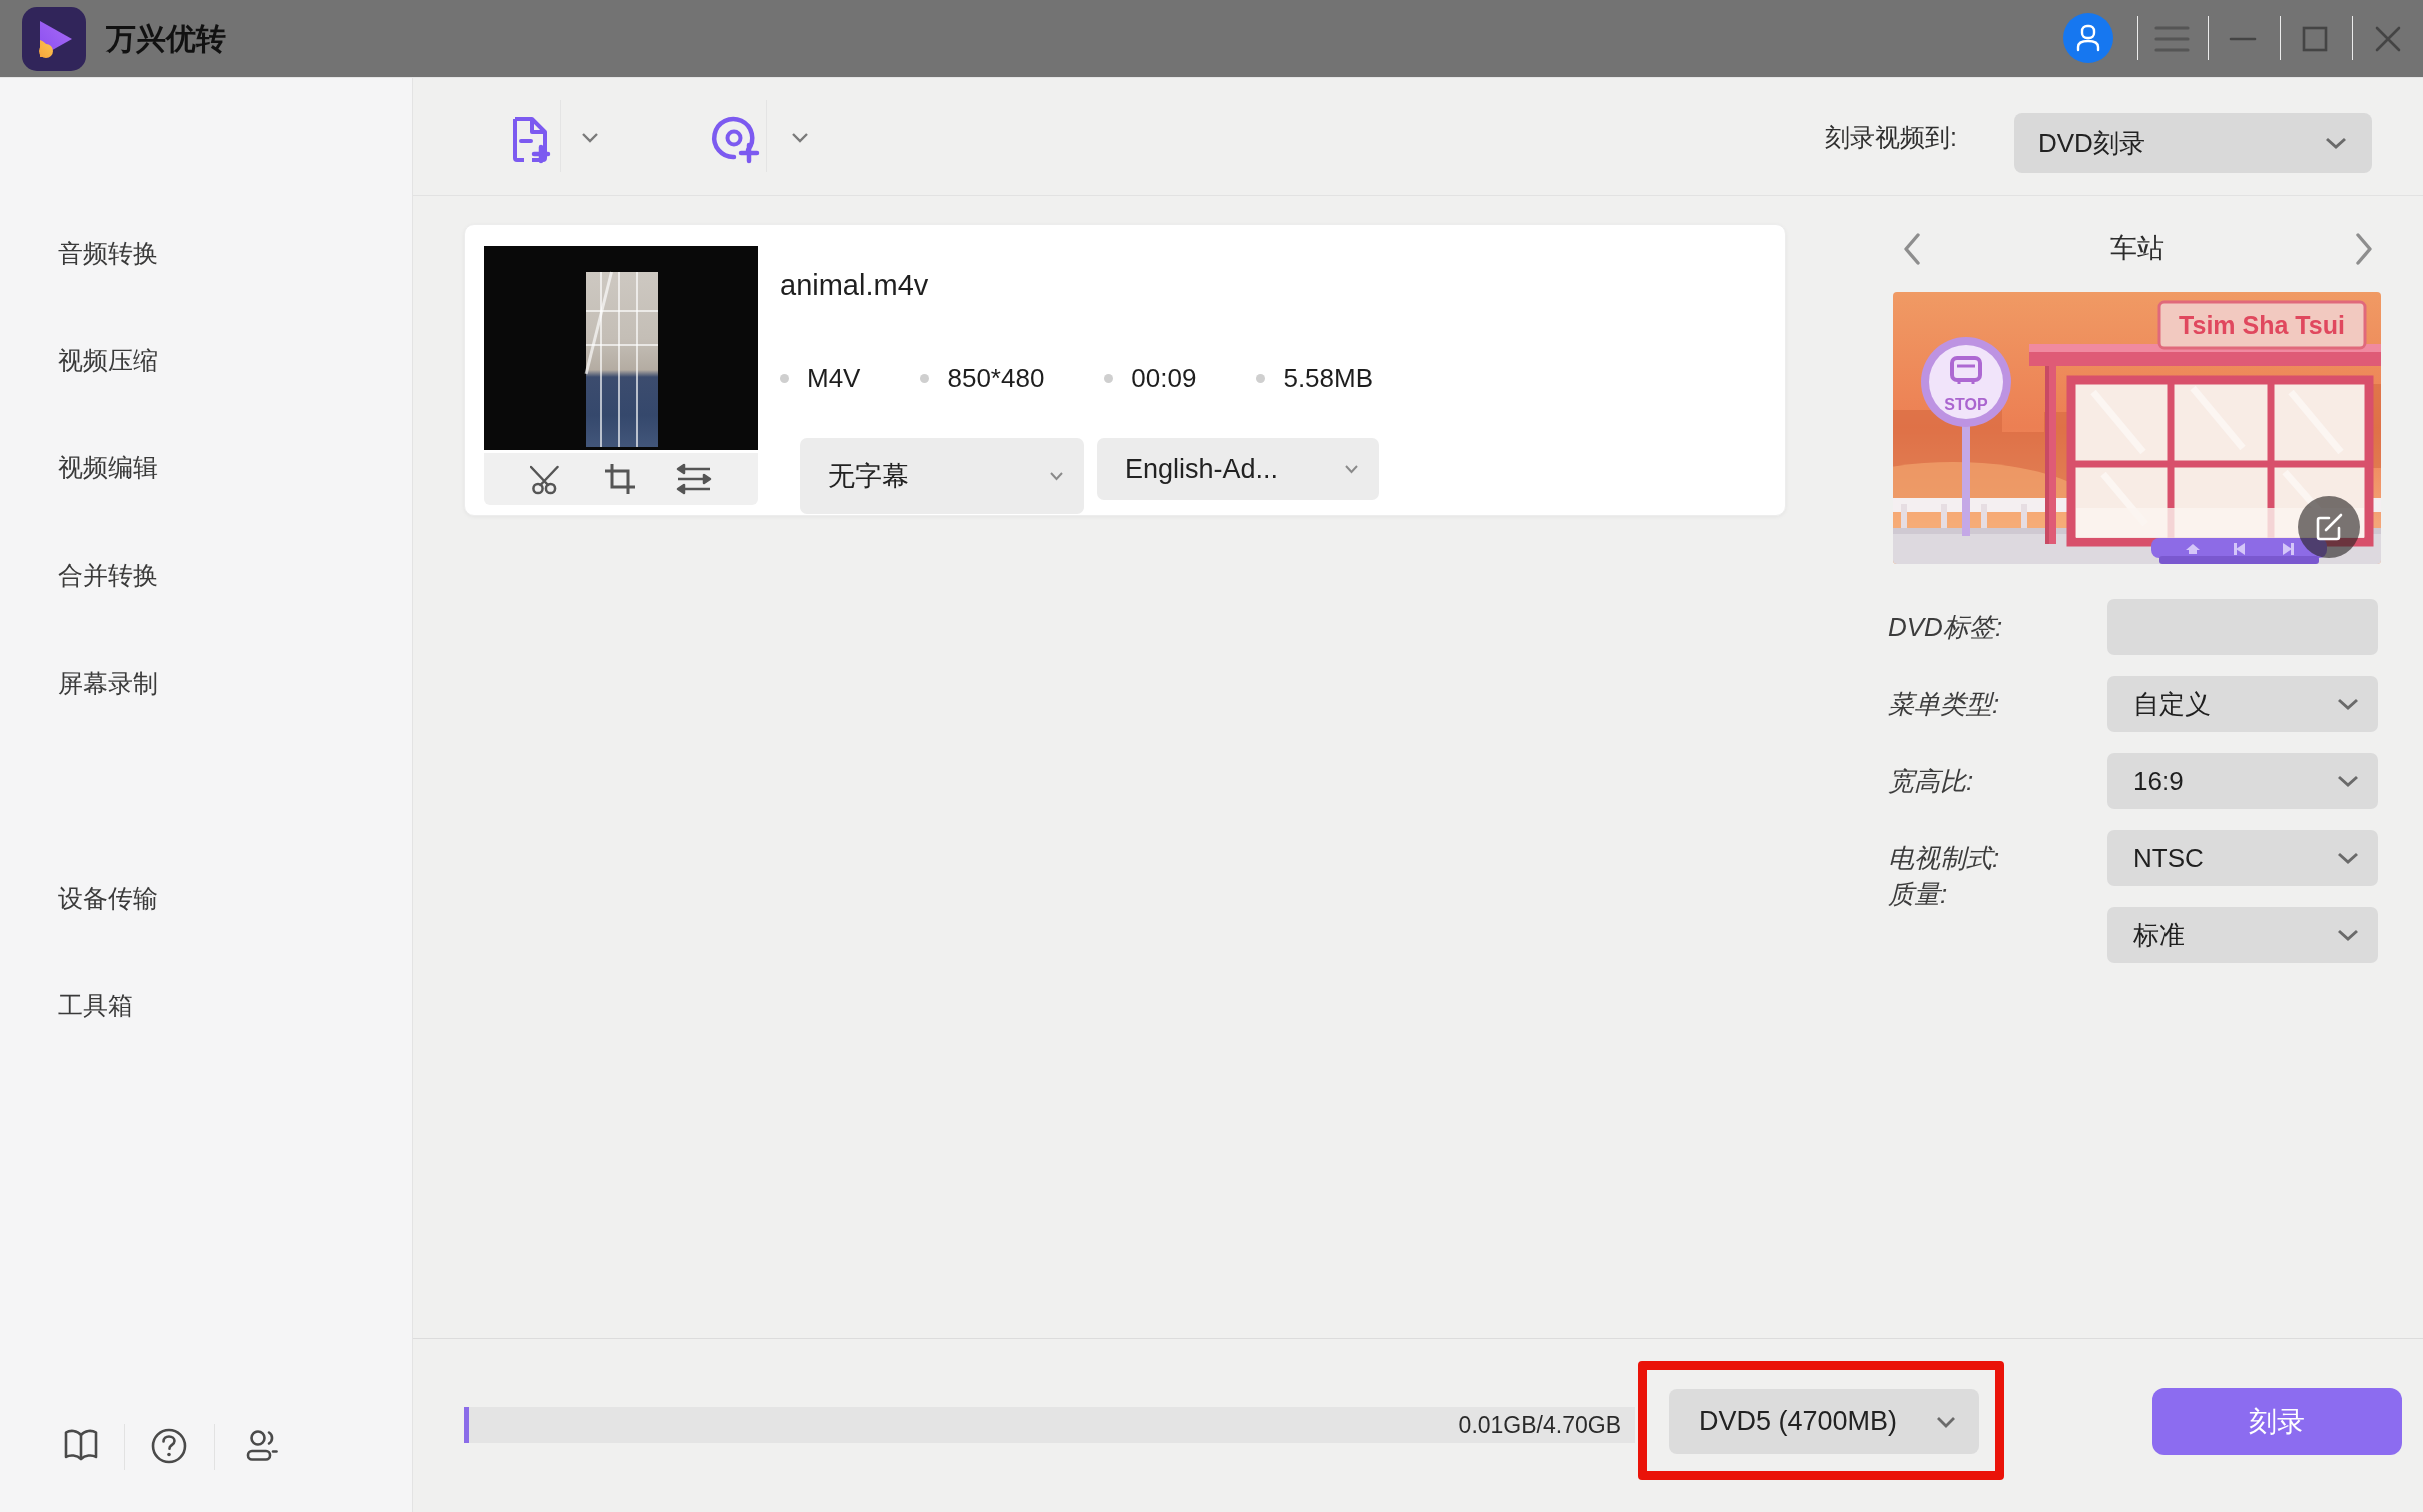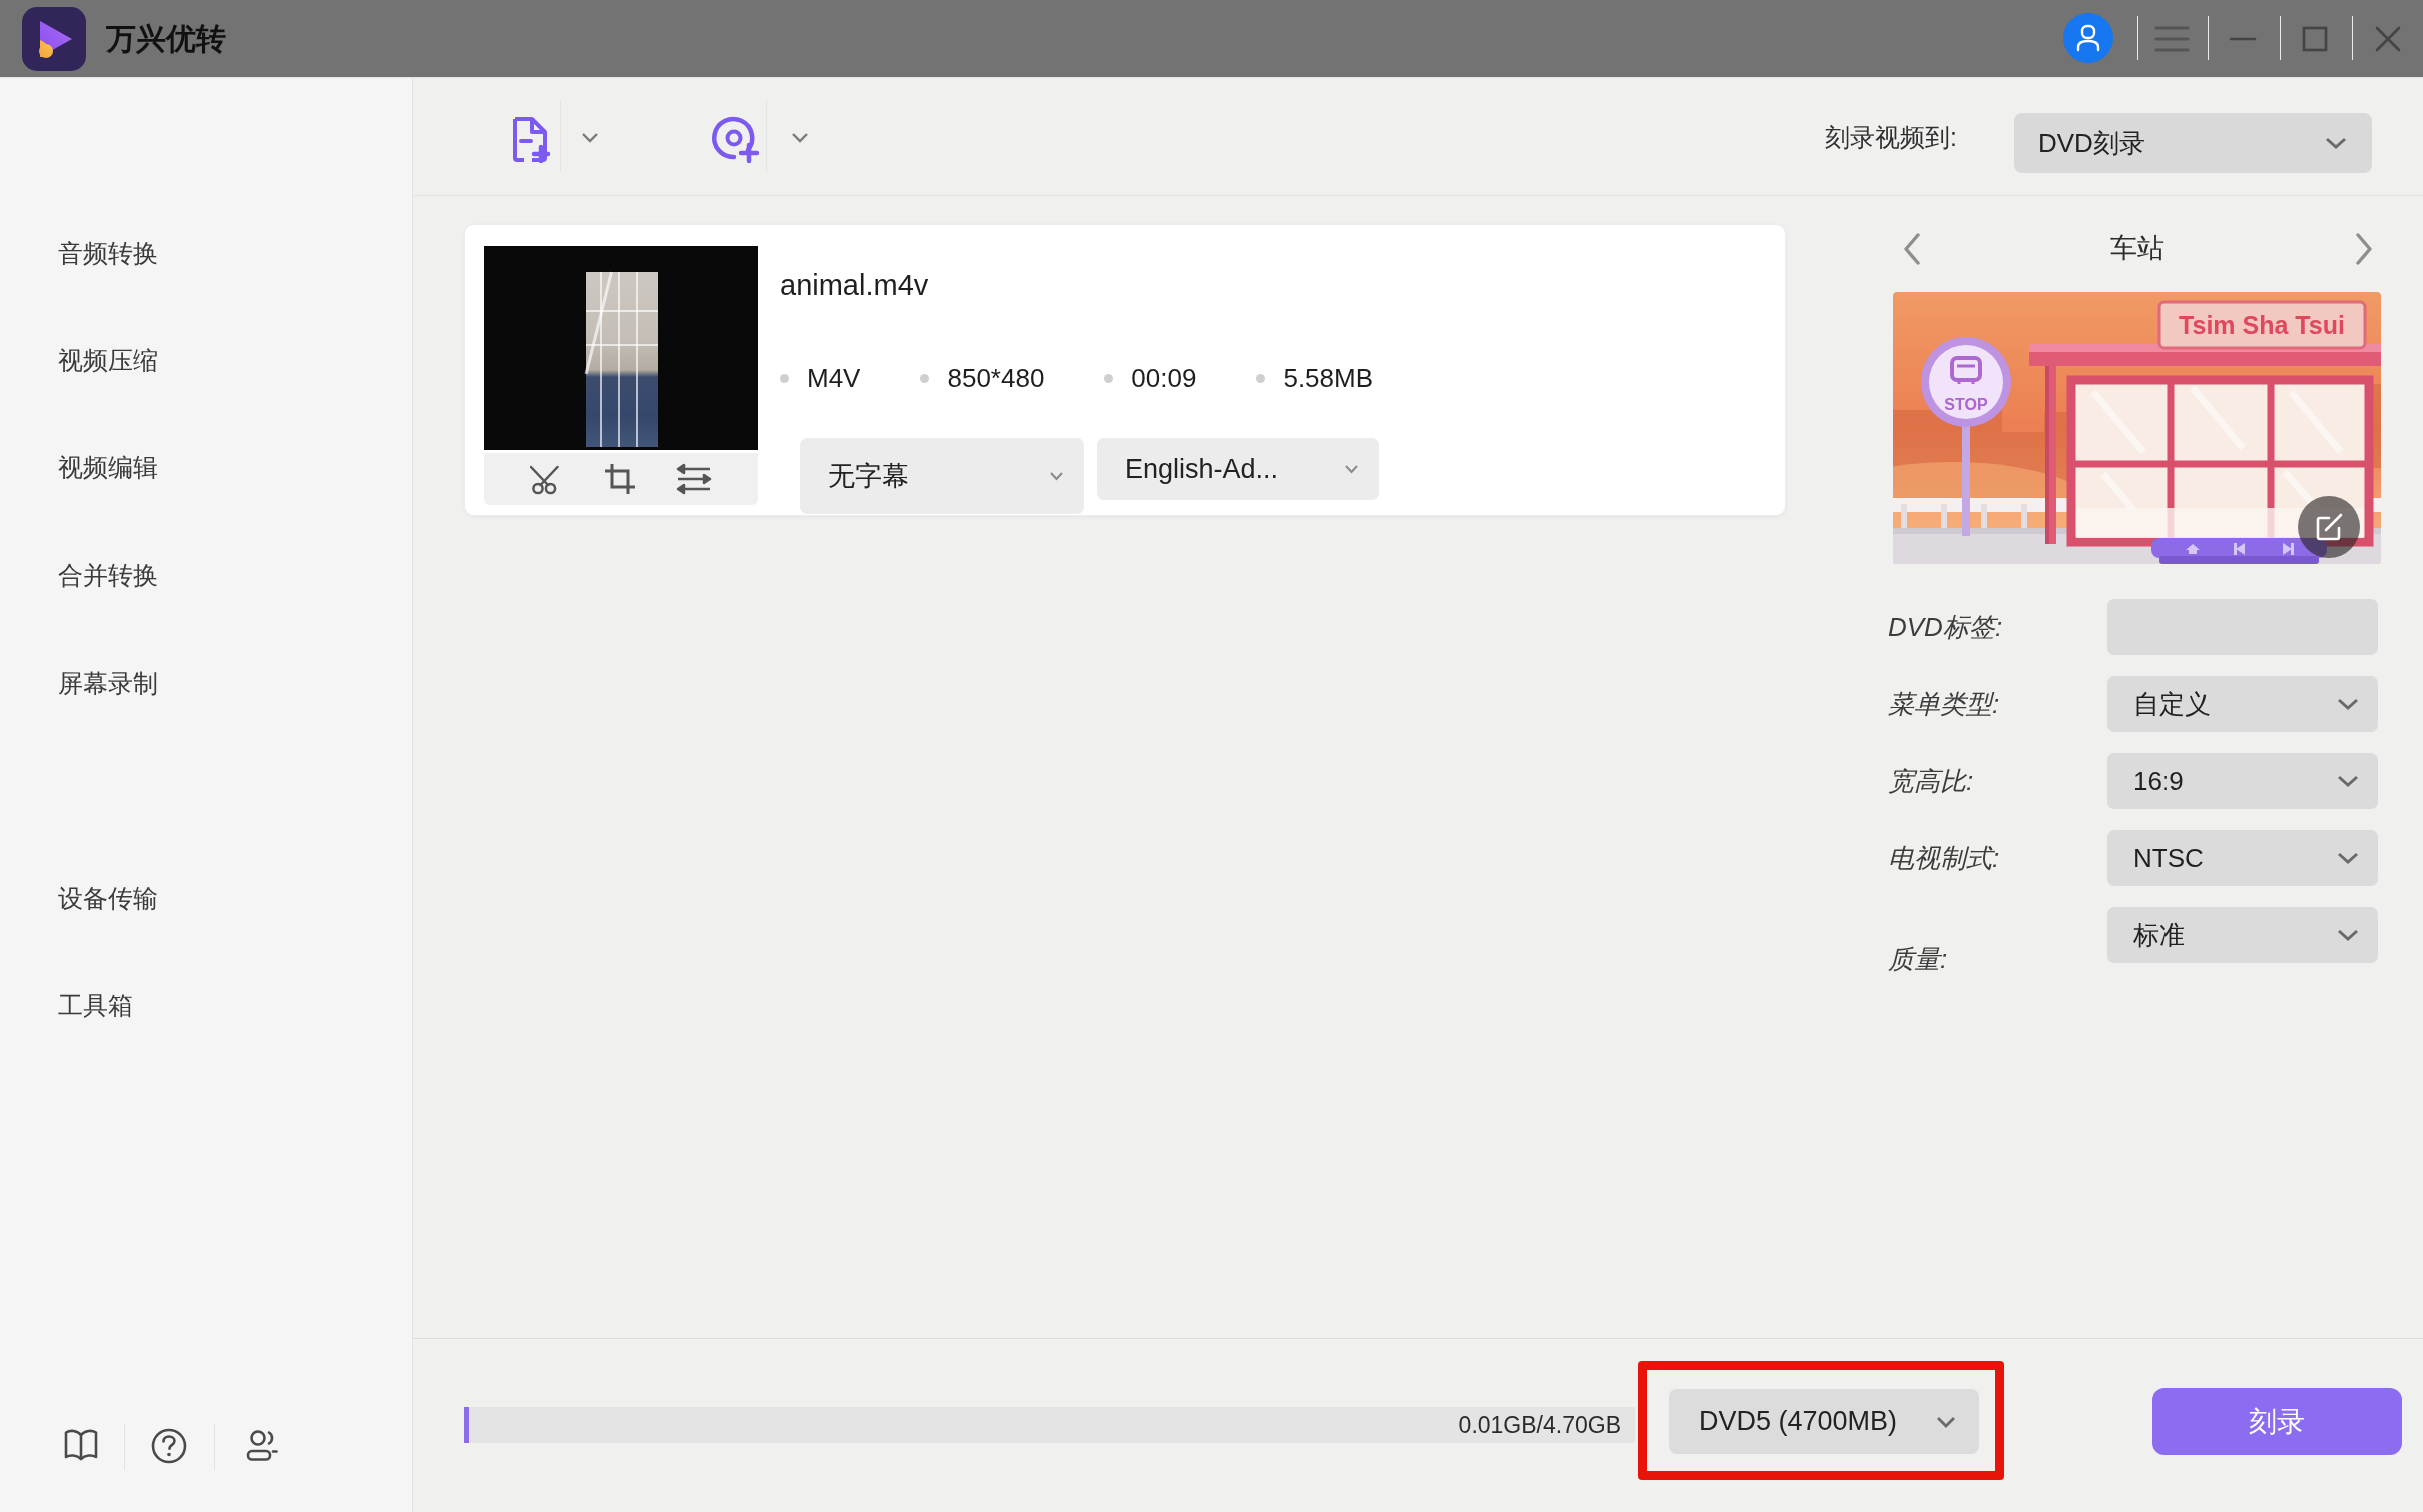--- a/index.html
+++ b/index.html
@@ -393,21 +393,21 @@
   <div class="field-label" style="top:830px">电视制式:</div>
   <div class="field-ctl" style="top:830px">
     <span class="dd-text">NTSC</span>
     <span class="chev" style="margin-left:auto">
       <svg width="24" height="14" viewBox="0 0 24 14">
           <polyline points="3,3 12,11 21,3" fill="none" stroke="#6a6a6a" stroke-width="3"></polyline>
         </svg>
     </span>
   </div>
 
-  <div class="field-label" style="top:931px">质量:</div>
+  <div class="field-label" style="top:866px">质量:</div>
   <div class="field-ctl" style="top:907px">
     <span class="dd-text">标准</span>
     <span class="chev" style="margin-left:auto">
       <svg width="24" height="14" viewBox="0 0 24 14">
           <polyline points="3,3 12,11 21,3" fill="none" stroke="#6a6a6a" stroke-width="3"></polyline>
         </svg>
     </span>
   </div>
 
   <div class="bottom-divider"></div>

